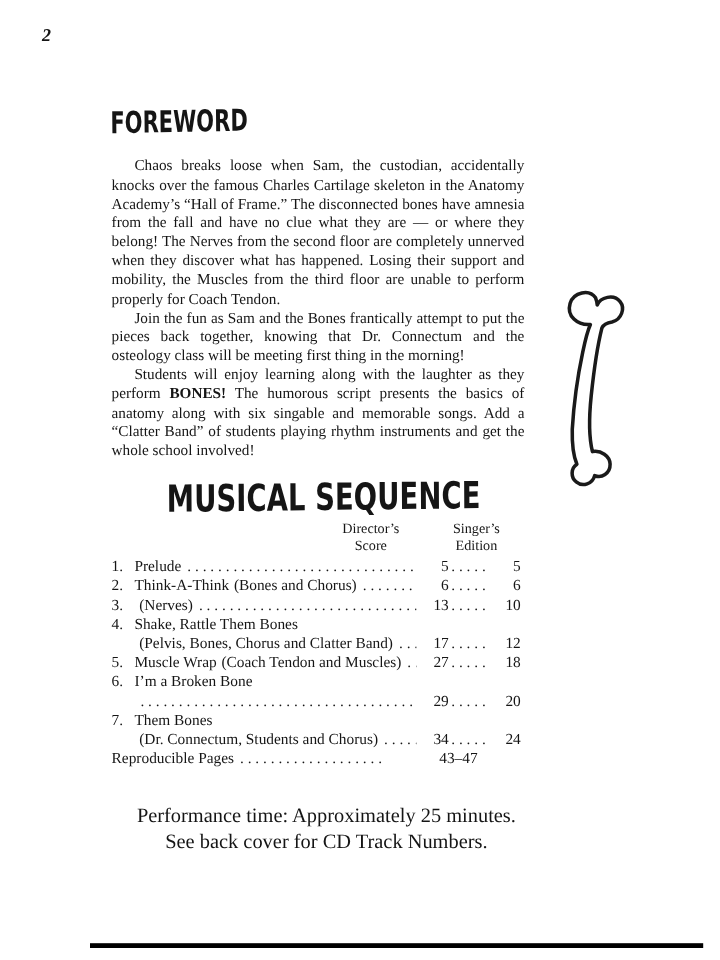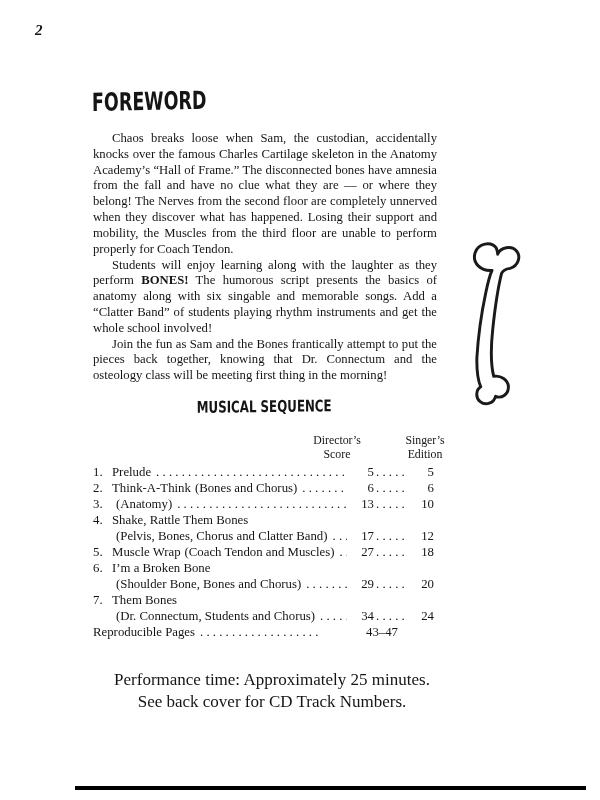--- a/index.html
+++ b/index.html
@@ -13,35 +13,35 @@
     font-size:15px; font-weight:bold; font-style:italic;
   }
   .heading-text {
     display:inline-block;
     font-family:"DejaVu Sans", sans-serif;
     font-weight:bold;
     white-space:nowrap;
   }
   .foreword-title { position:absolute; left:92px; top:90px; font-size:25px; line-height:1; }
   .foreword-title .heading-text { transform-origin:left center; transform:scaleX(0.70) rotate(-0.8deg); }
-  .sequence-title { position:absolute; left:93px; top:399px; width:342px; text-align:center; font-size:16px; line-height:1; }
+  .sequence-title { position:absolute; left:93px; top:399px; width:342px; text-align:center; font-size:31px; line-height:1; }
   .sequence-title .heading-text { transform:scaleX(0.74) rotate(-0.5deg); }
 
   .foreword-body {
     position:absolute; left:93px; top:131px; width:344px;
     font-size:12.7px; line-height:1.245; text-align:justify;
   }
   .foreword-body p { text-indent:19px; }
   .foreword-body strong { font-weight:bold; }
 
   .bone-wrap { position:absolute; left:458px; top:240px; width:82px; height:172px; }
   .bone-wrap svg { width:100%; height:100%; transform:rotate(6deg); }
 
   .toc-header {
-    position:absolute; left:109px; top:434px; width:341px;
+    position:absolute; left:81px; top:434px; width:341px;
     display:flex; justify-content:flex-end;
     font-size:11.8px; line-height:1.18; text-align:center;
   }
   .hdr-col1 { width:62px; }
   .hdr-col2 { width:50px;margin-left:32px; }
 
   .toc {
     position:absolute; left:93px; top:464px; width:341px;
     font-size:12.8px; line-height:16px;
   }
@@ -68,22 +68,22 @@
 </style>
 </head>
 <body>
 
 <div class="page-number">2</div>
 
 <h1 class="foreword-title"><span class="heading-text">FOREWORD</span></h1>
 
 <div class="foreword-body">
   <p>Chaos breaks loose when Sam, the custodian, accidentally knocks over the famous Charles Cartilage skeleton in the Anatomy Academy’s “Hall of Frame.” The disconnected bones have amnesia from the fall and have no clue what they are — or where they belong! The Nerves from the second floor are completely unnerved when they discover what has happened. Losing their support and mobility, the Muscles from the third floor are unable to perform properly for Coach Tendon.</p>
+  <p>Join the fun as Sam and the Bones frantically attempt to put the pieces back together, knowing that Dr. Connectum and the osteology class will be meeting first thing in the morning!</p>
   <p><span>Students will enjoy learning along with the laughter as they perform </span><strong>BONES!</strong><span> The humorous script presents the basics of anatomy along with six singable and memorable songs. Add a “Clatter Band” of students playing rhythm instruments and get the whole school involved!</span></p>
-  <p>Join the fun as Sam and the Bones frantically attempt to put the pieces back together, knowing that Dr. Connectum and the osteology class will be meeting first thing in the morning!</p>
 </div>
 
 <div class="bone-wrap">
   <svg viewBox="0 0 80 175" aria-hidden="true">
     <path d="M 27,32
              C 16,34 6,27 8,16
              C 10,6 23,2 29,9
              C 30,11 31,13 31,15
              C 33,8 44,4 50,10
              C 55,15 53,25 45,28
@@ -130,21 +130,21 @@
     <span class="title">Think-A-Think</span>
     <span class="cast">(Bones and Chorus)</span>
     <span class="leader"><span>. . . . . . . . . . . . . . . . . . . . . . . . . . . . . . . . . . . . . . . . . . . . . . . . . . . . . . .</span></span>
     <span class="score">6</span>
     <span class="mid"><span>. . . . . . . . . .</span></span>
     <span class="edition">6</span>
   </div>
 
   <div class="toc-row">
     <span class="num">3.</span>
-    <span class="cast">(Anatomy)</span>
+    <span class="cast">(Nerves)</span>
     <span class="leader"><span>. . . . . . . . . . . . . . . . . . . . . . . . . . . . . . . . . . . . . . . . . . . . . . . . . . . . . . .</span></span>
     <span class="score">13</span>
     <span class="mid"><span>. . . . . . . . . .</span></span>
     <span class="edition">10</span>
   </div>
 
   <div class="toc-row">
     <span class="num">4.</span>
     <span class="title">Shake, Rattle Them Bones</span>
   </div>
@@ -166,21 +166,20 @@
     <span class="mid"><span>. . . . . . . . . .</span></span>
     <span class="edition">18</span>
   </div>
 
   <div class="toc-row">
     <span class="num">6.</span>
     <span class="title">I’m a Broken Bone</span>
   </div>
   <div class="toc-row">
     <span class="num"></span>
-    <span class="cast">(Shoulder Bone, Bones and Chorus)</span>
     <span class="leader"><span>. . . . . . . . . . . . . . . . . . . . . . . . . . . . . . . . . . . . . . . . . . . . . . . . . . . . . . .</span></span>
     <span class="score">29</span>
     <span class="mid"><span>. . . . . . . . . .</span></span>
     <span class="edition">20</span>
   </div>
 
   <div class="toc-row">
     <span class="num">7.</span>
     <span class="title">Them Bones</span>
   </div>

